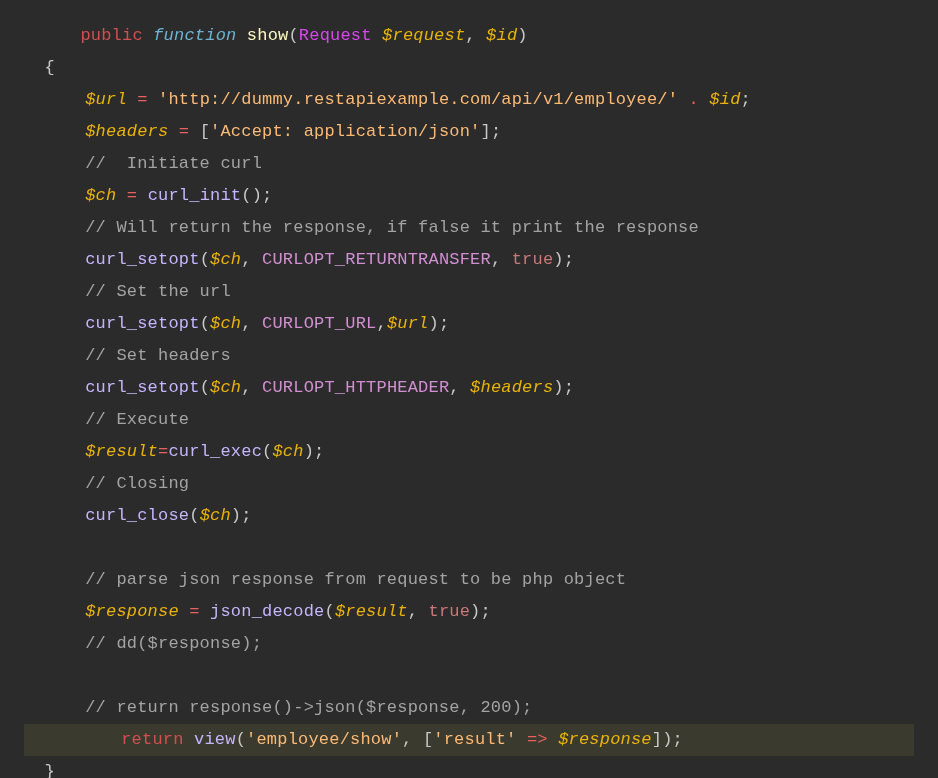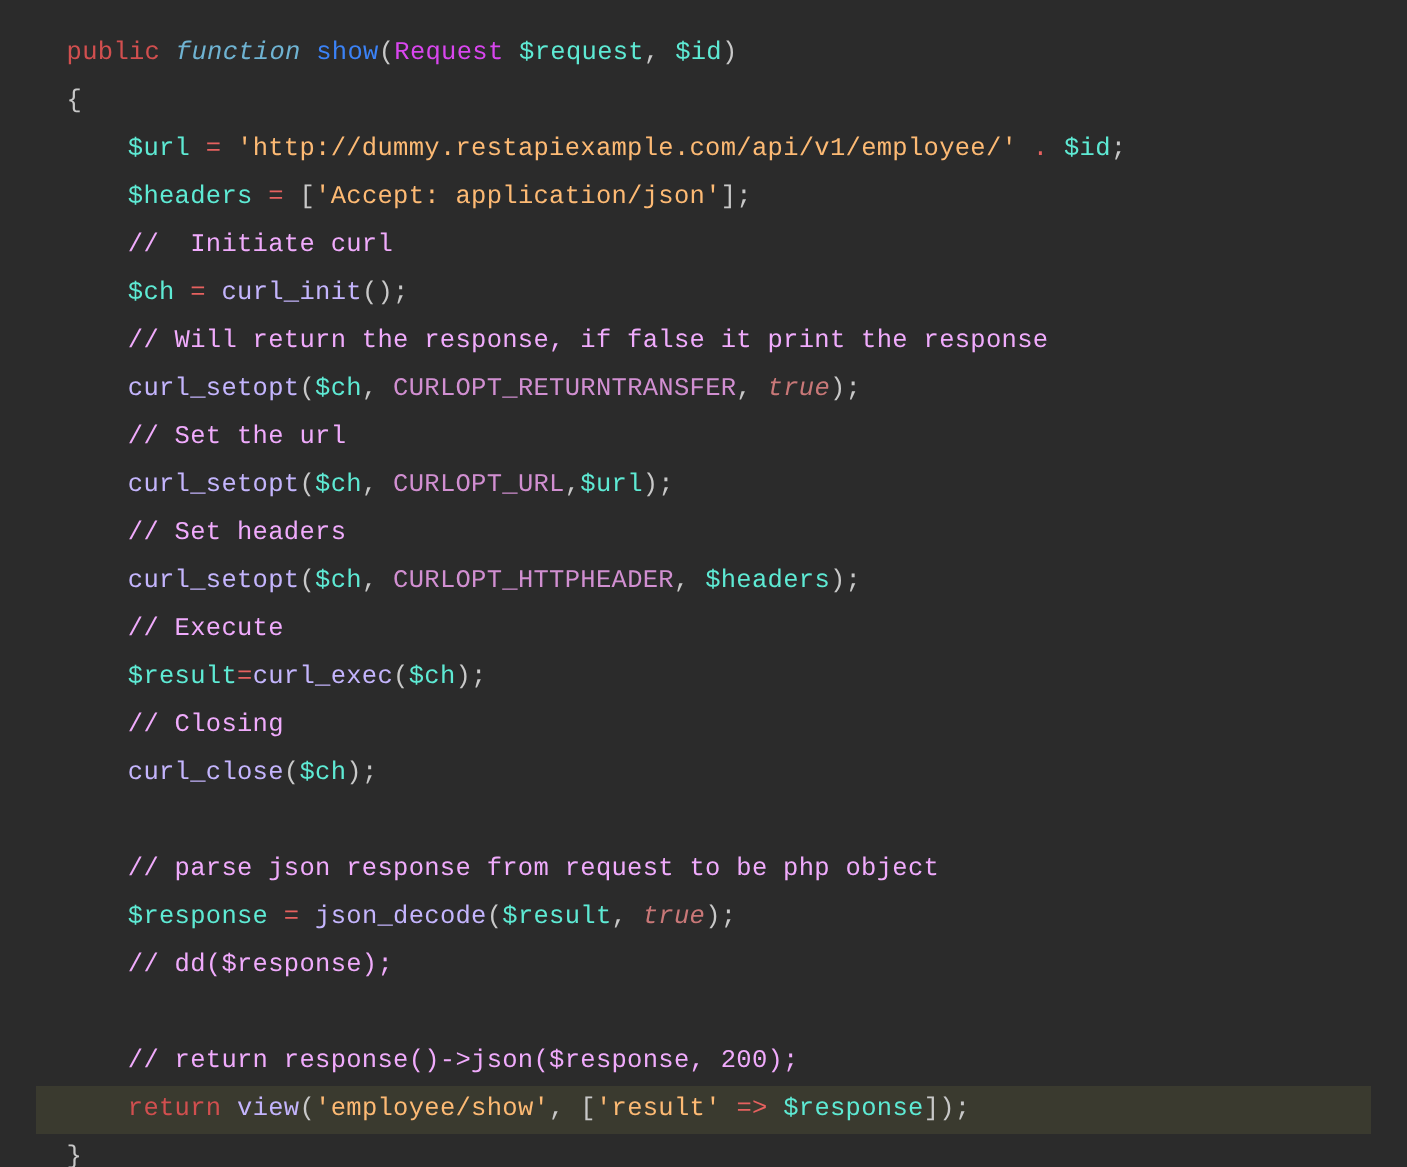--- a/index.html
+++ b/index.html
@@ -16,30 +16,30 @@
     font-family: "Consolas", "Menlo", "Courier New", monospace;
     font-size: 17px;
     line-height: 32px;
     color: #d0d0d0;
     background: #2b2b2b;
     white-space: pre;
     letter-spacing: 0.2px;
   }
   .ind1 { display:inline-block; width: 2ch; }
   .ind2 { display:inline-block; width: 6ch; }
-  .kw      { color: #d14f4f; font-weight: 500; }
+  .kw      { color: #d14f4f; font-weight: 500; margin-left: 36px; }
   .kw-it   { color: #6fb3d2; font-style: italic; text-align: right; }
-  .fn-def  { color: #3b82f6; }
+  .fn-def  { color: #fef9c3; }
   .type    { color: #d946ef; }
-  .var     { color: #5eead4; }
+  .var     { color: #eab308; font-style: italic; }
   .str     { color: #fdba74; }
-  .cmt     { color: #f0abfc; }
+  .cmt     { color: #a3a3a3; }
   .func    { color: #c4b5fd; }
   .const   { color: #d18fd1; margin-top: 19px; }
-  .bool    { color: #c97878; font-style: italic; }
+  .bool    { color: #c97878; }
   .op      { color: #e6615f; }
   .punc    { color: #c8c8c8; }
   .hl-line {
     display: inline-block;
     width: 100%;
     background: #3a3a2f;
   }
 </style>
 </head>
 <body>

